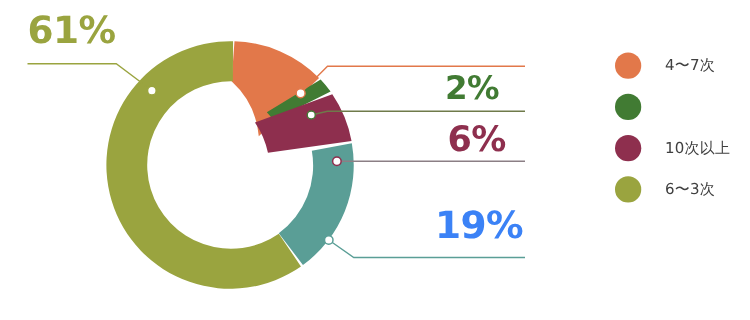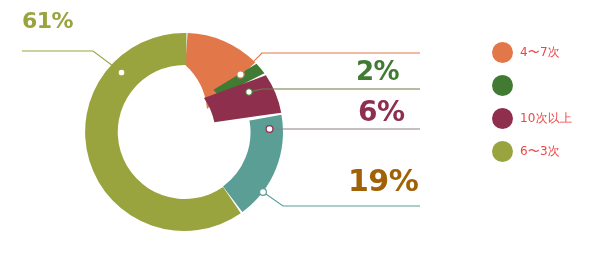--- a/index.html
+++ b/index.html
@@ -30,48 +30,48 @@
     display: block;
   }
   .pct-label {
     position: absolute;
     font-family: "DejaVu Sans", "Liberation Sans", sans-serif;
     font-weight: bold;
     letter-spacing: -0.5px;
     white-space: nowrap;
     line-height: 1;
   }
-  .pct-61 { left: 22px;  top: 10px;  font-size: 22px; color: #9aa43f; }
+  .pct-61 { left: 22px;  top: 10px;  font-size: 30px; color: #9aa43f; }
   .pct-12 { left: 350px; top: 14px;  font-size: 30px; color: #e0784a; }
   .pct-2  { left: 356px; top: 58px;  font-size: 26px; color: #417b33; }
   .pct-6  { left: 358px; top: 98px;  font-size: 28px; color: #8e2f4e; }
-  .pct-19 { left: 348px; top: 166px; font-size: 30px; color: #a16207; text-align: right; }
+  .pct-19 { left: 348px; top: 166px; font-size: 30px; color: #3b82f6; text-align: right; }
 
   #legend {
     position: absolute;
     left: 492px;
     top: 36px;
     width: 108px;
   }
   .legend-row {
     display: flex;
     align-items: center;
     height: 33px;
   }
   .legend-swatch {
     width: 21px;
     height: 21px;
     border-radius: 50%;
     flex: 0 0 auto;
   }
   .legend-text {
-    margin-left: 7px;
+    margin-left: 19px;
     font-family: "DejaVu Sans", "Liberation Sans", sans-serif;
     font-size: 12px;
-    color: #ef4444;
+    color: #404040;
     white-space: nowrap;
     letter-spacing: 0.2px;
   }
 </style>
 </head>
 <body>
 
 <div id="chart-root">
 
   <svg class="figure-svg" viewBox="0 0 600 256">

